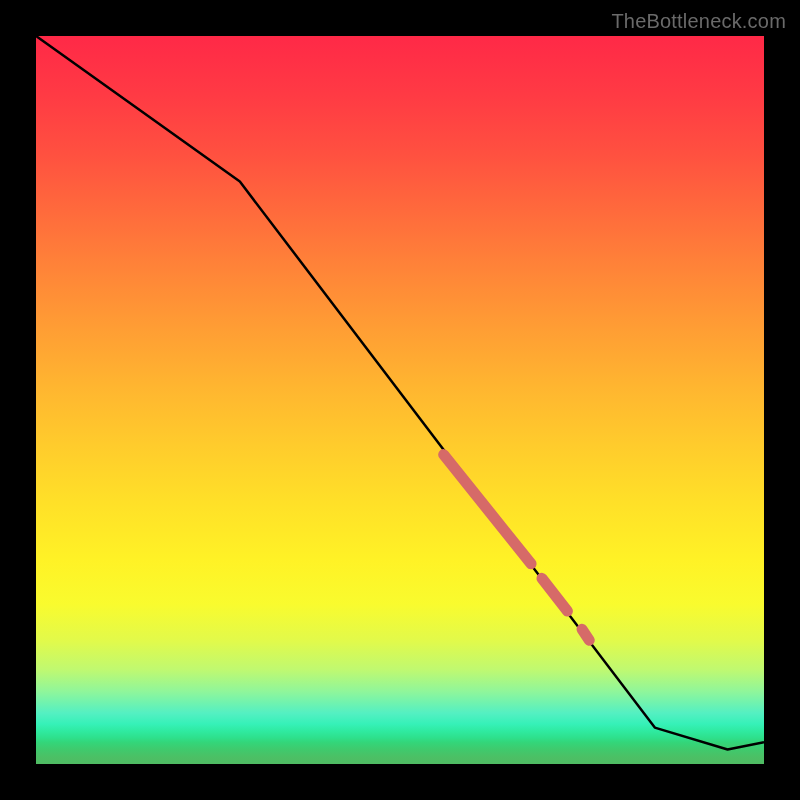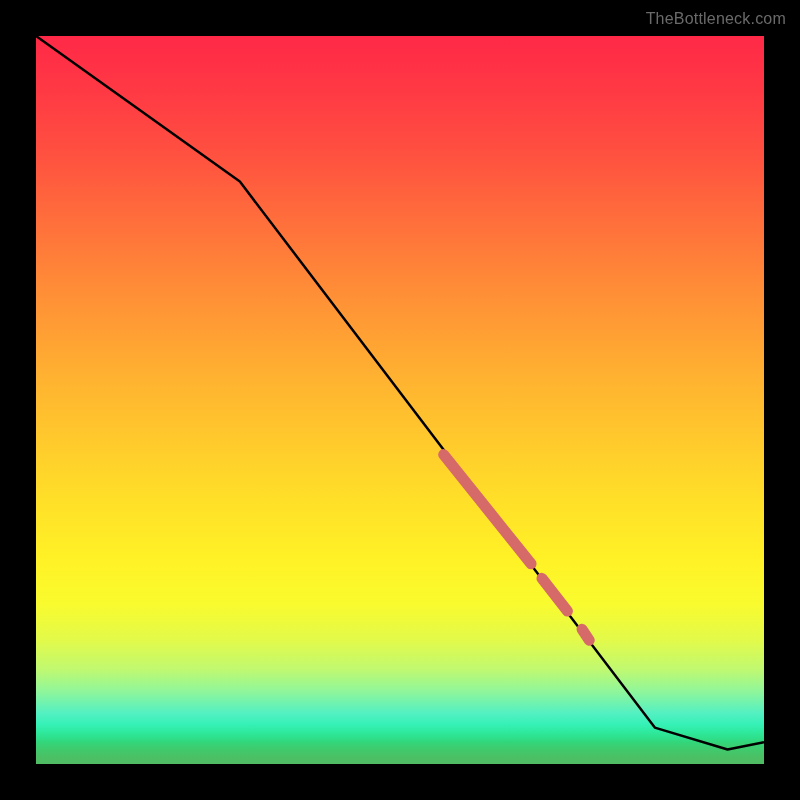--- a/index.html
+++ b/index.html
@@ -52,21 +52,21 @@
       #3fca6d 98%,
       #4bc065 99%,
       #50bb63 100%
     );
   }
   .watermark {
     position: absolute;
     top: 10px;
     right: 14px;
     color: #6a6a6a;
-    font-size: 16px;
+    font-size: 20px;
     font-weight: 400;
     letter-spacing: 0.2px;
   }
   svg.overlay {
     position: absolute;
     inset: 0;
     width: 728px;
     height: 728px;
     pointer-events: none;
   }

